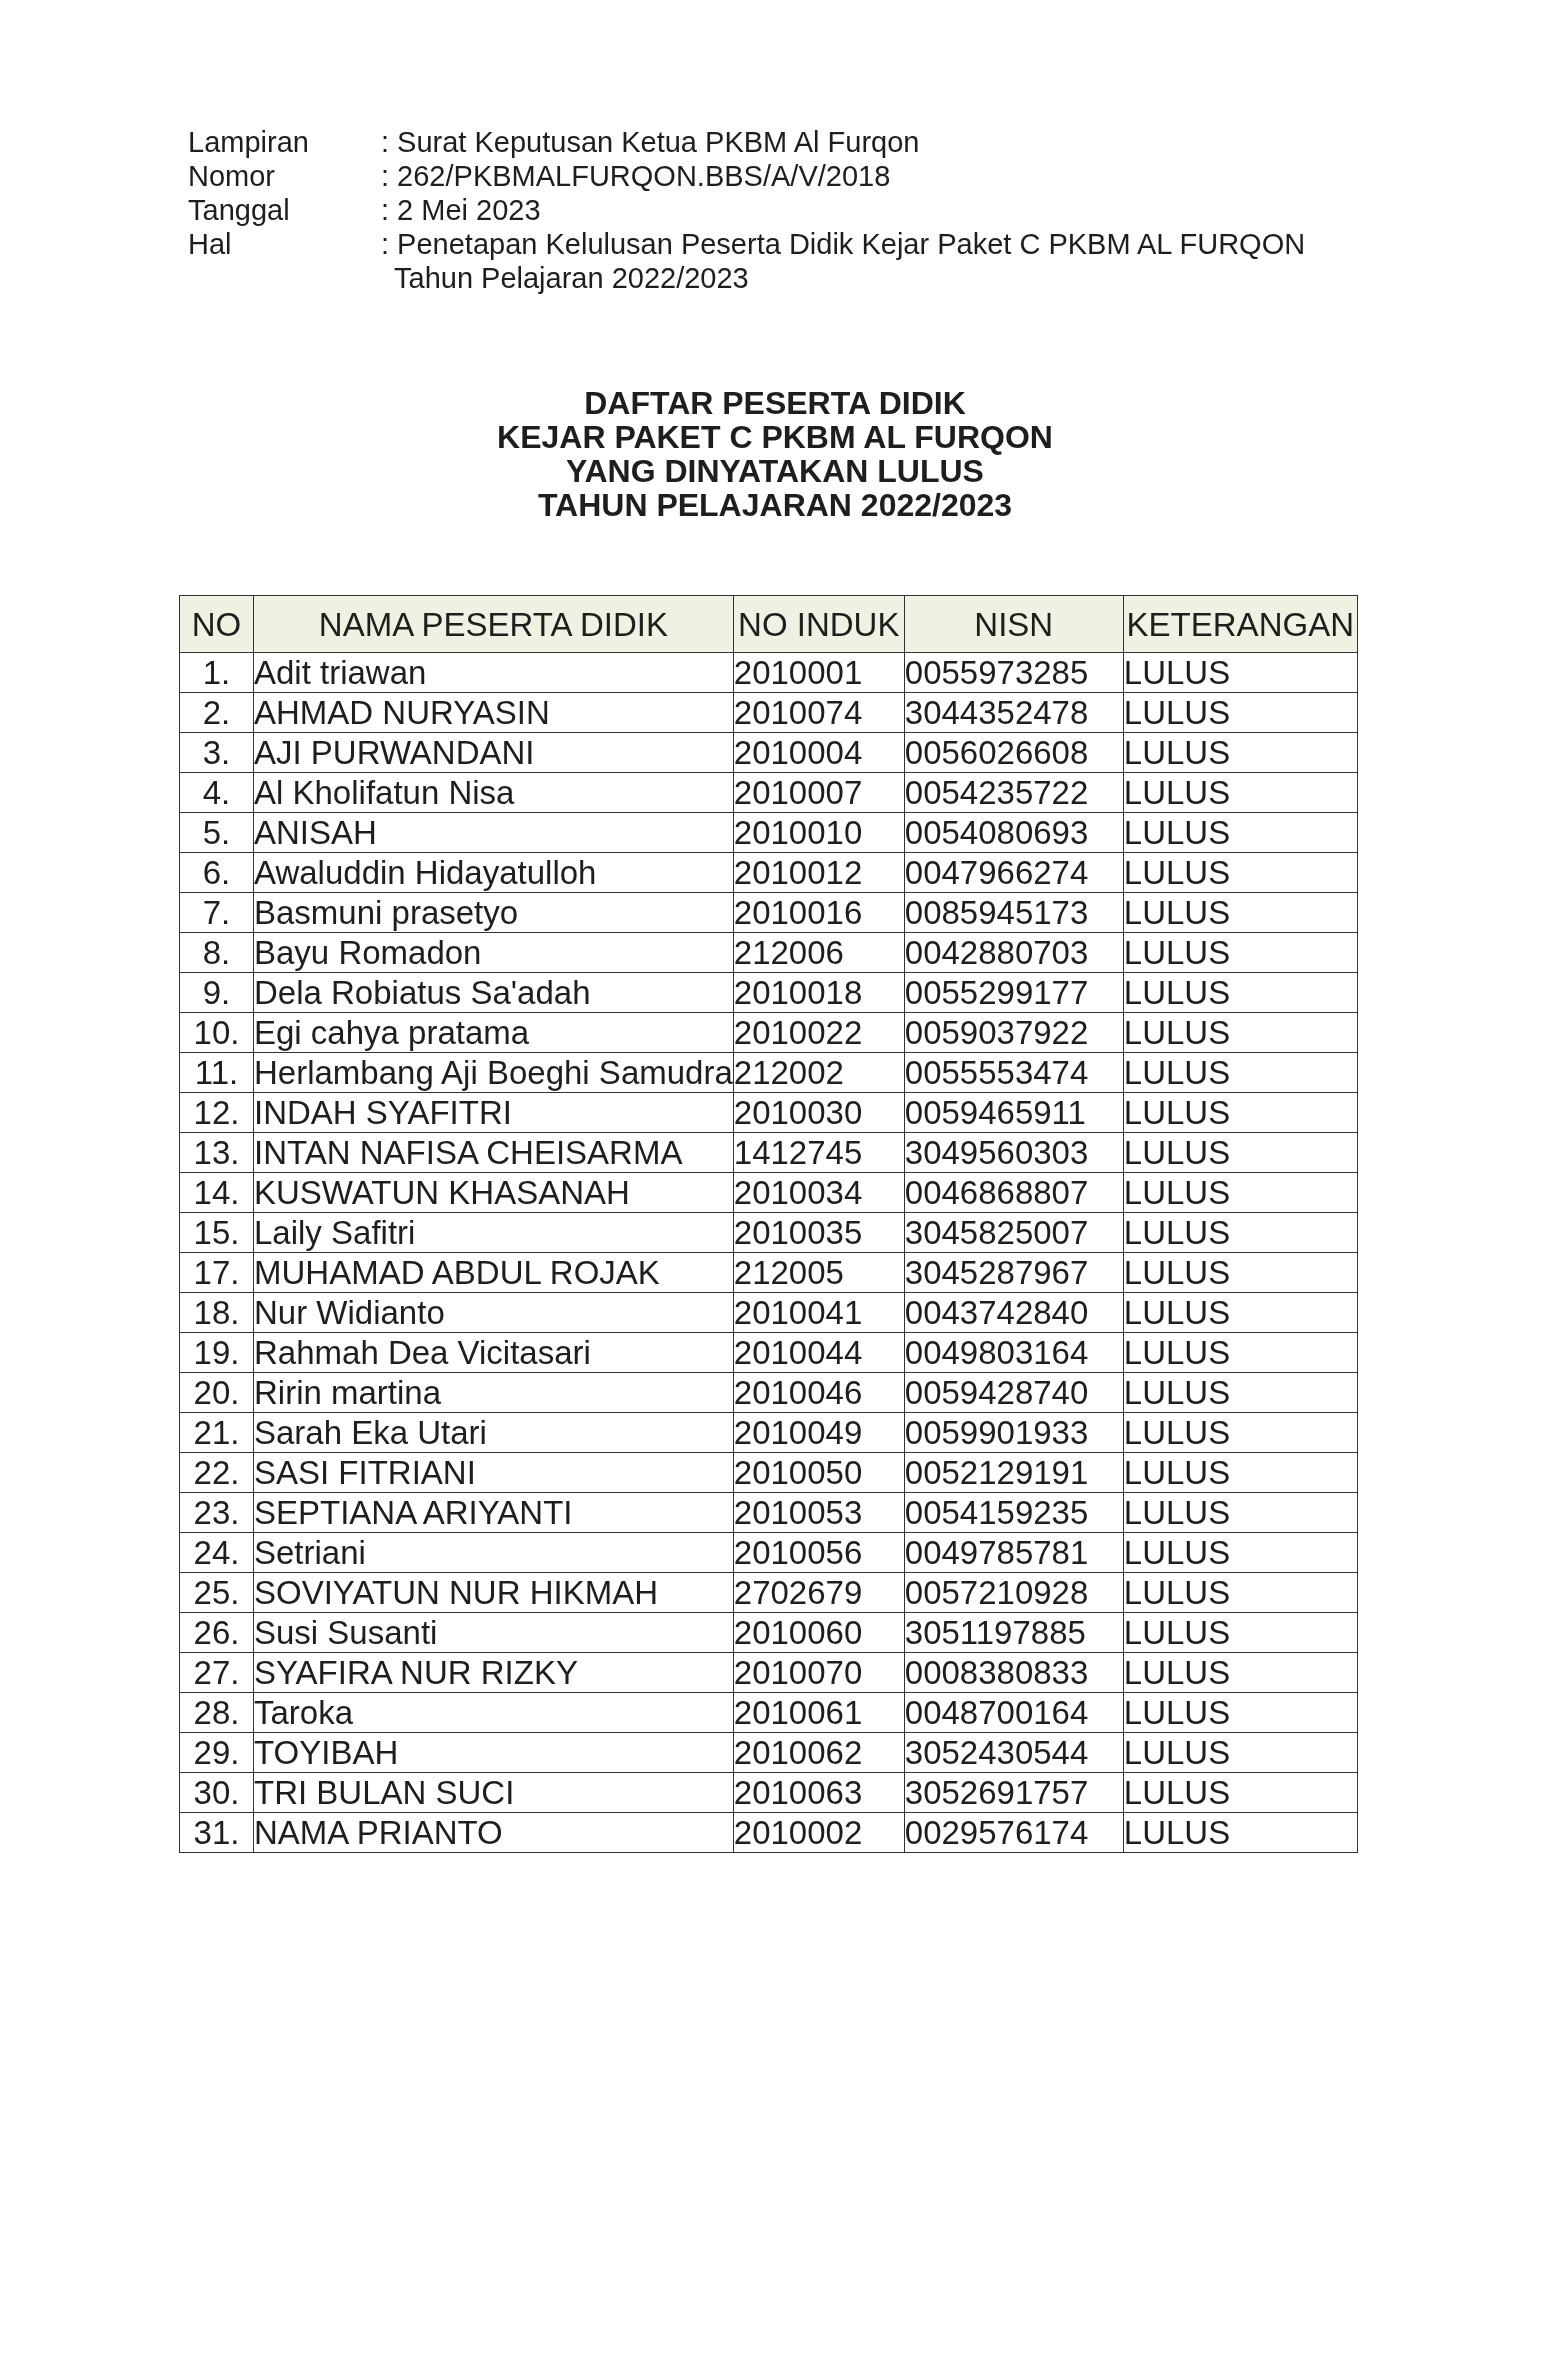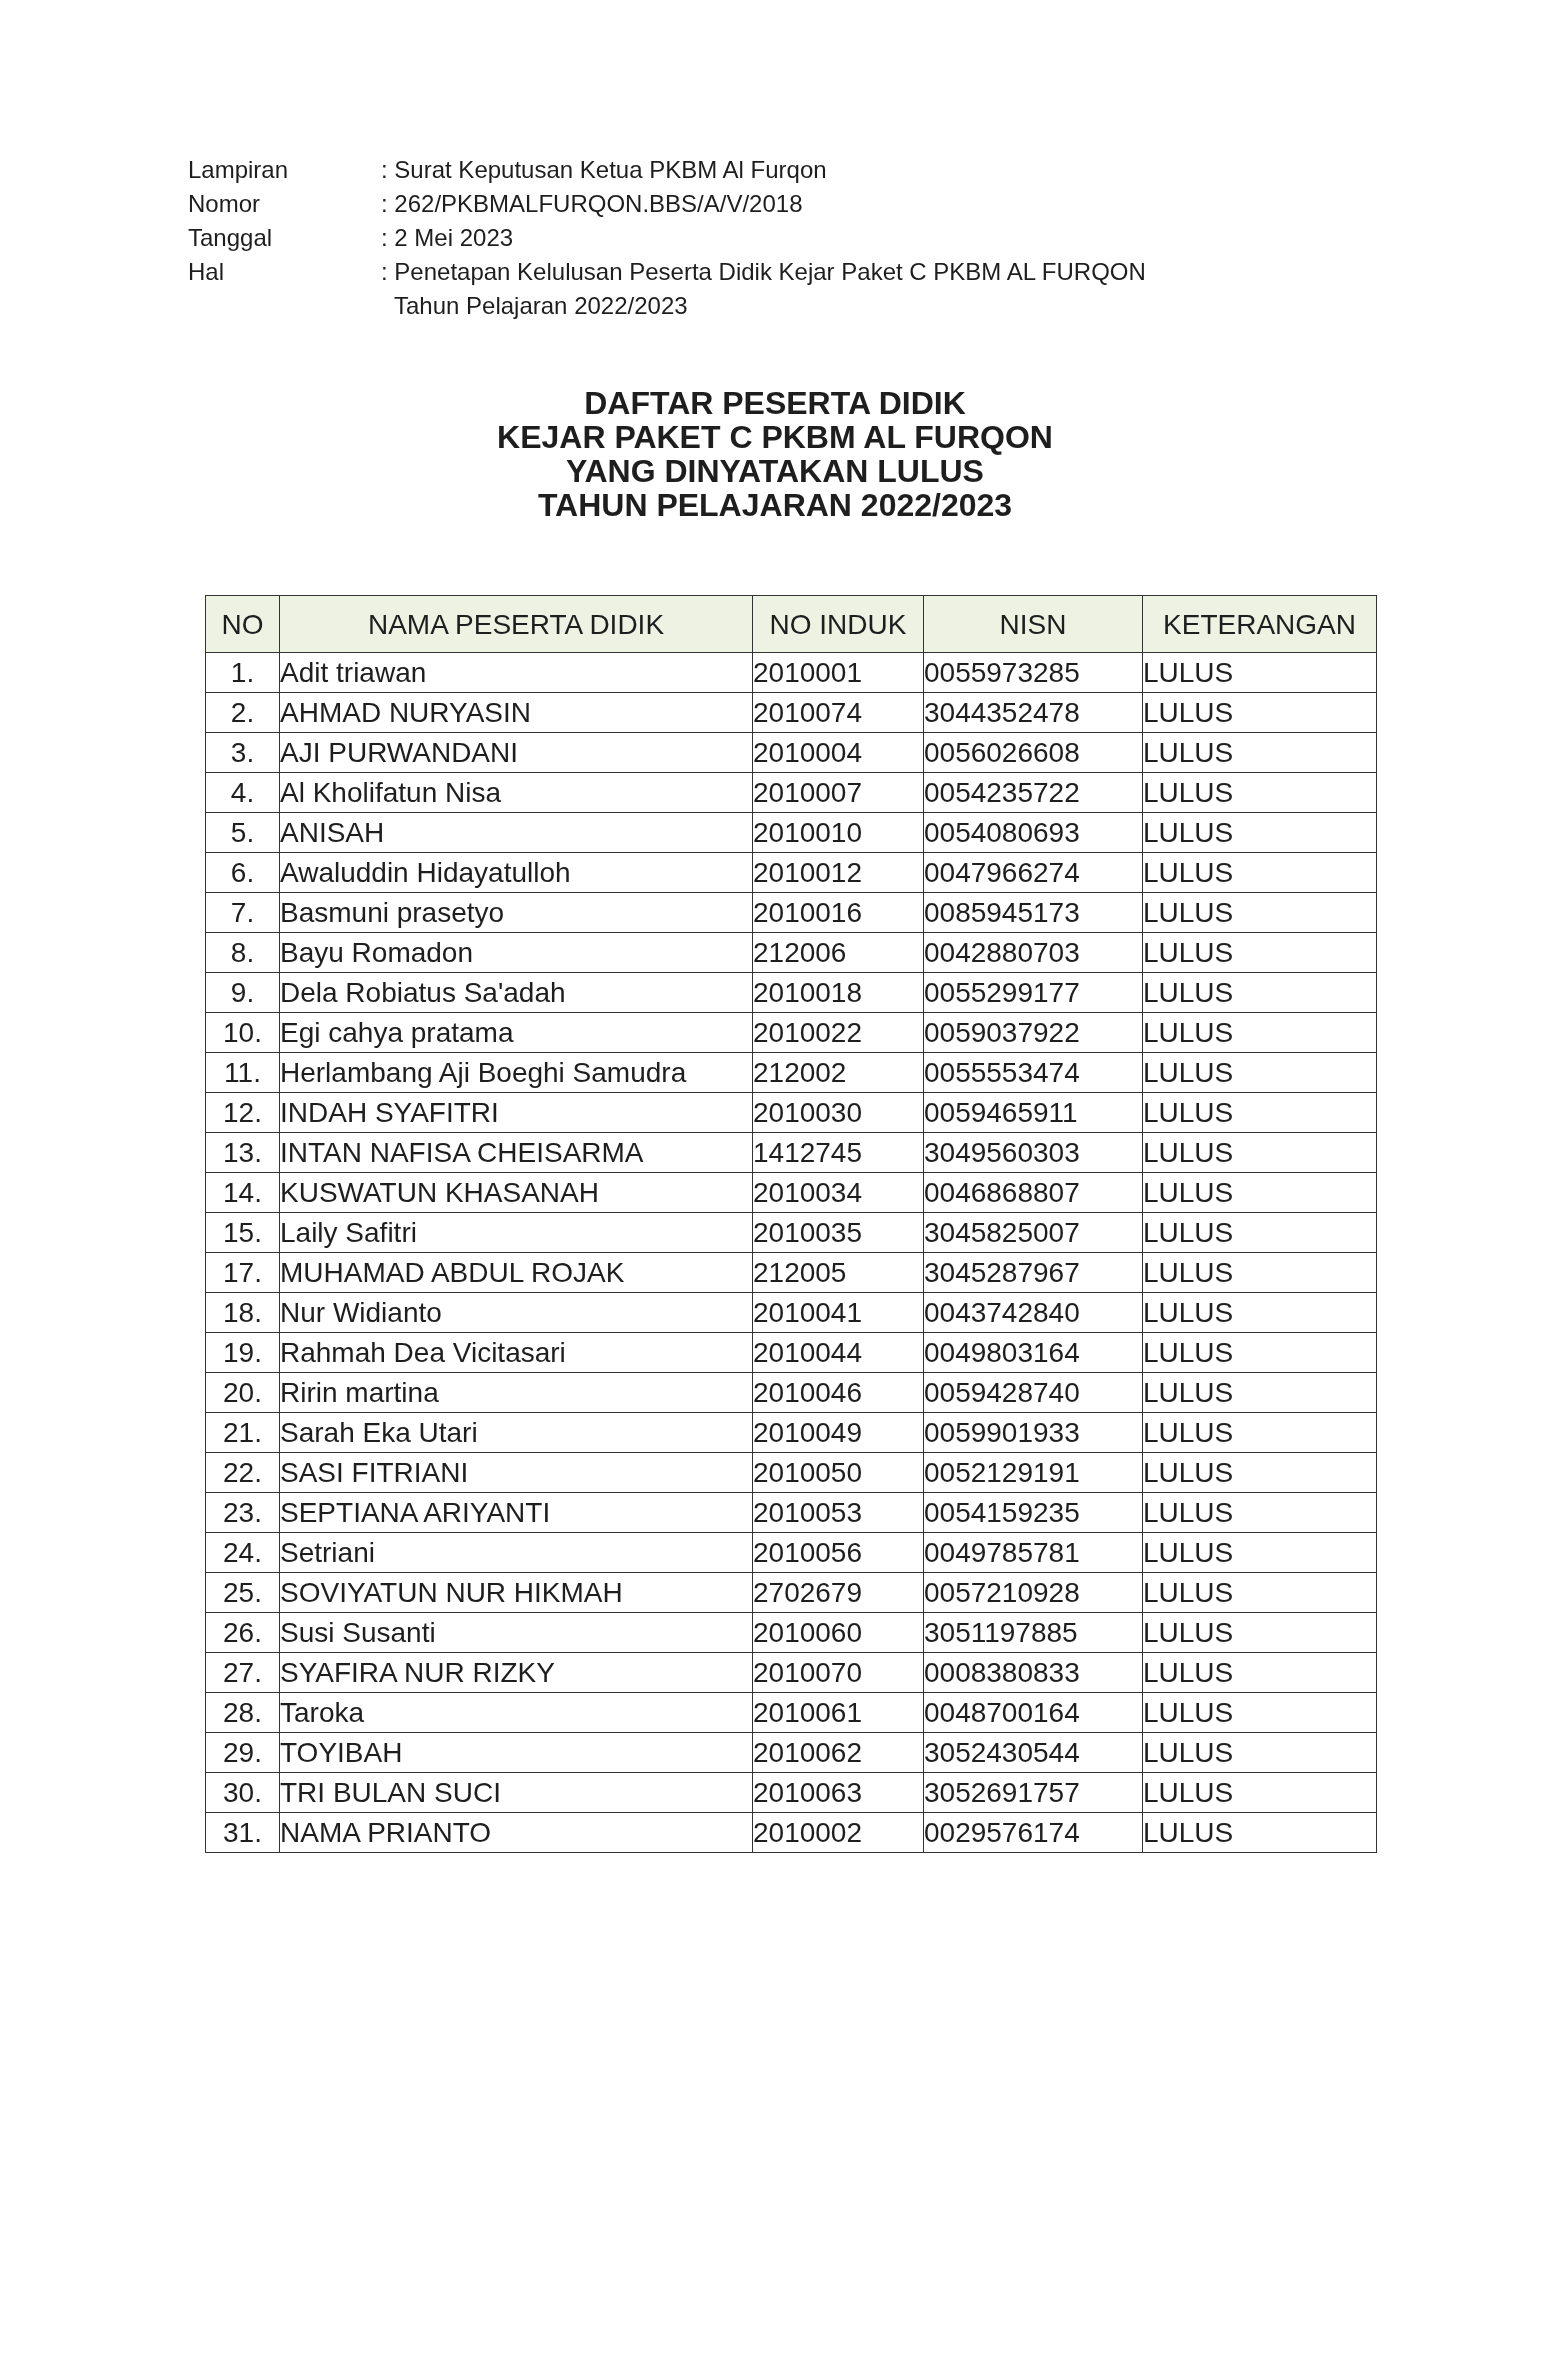--- a/index.html
+++ b/index.html
@@ -1,26 +1,26 @@
 <!DOCTYPE html>
 <html style="font-size:15px"><head>
 <meta charset="utf-8">
 <style>
   html, body { margin:0; padding:0; background:#ffffff; }
   body { width:1550px; height:2375px; position:relative; overflow:hidden;
          font-family:"Liberation Sans", sans-serif; color:#1e1e1e; }
-  .meta { position:absolute; left:188px; top:153px; font-size:24px; line-height:34px; }
+  .meta { position:absolute; left:188px; top:125px; font-size:29px; line-height:34px; }
   .meta-row { display:flex; }
   .meta-label { width:193px; }
   .meta-value { white-space:nowrap; }
   .meta-cont { padding-left:206px; }
   .title-block { position:absolute; left:0; width:1550px; top:386px; text-align:center;
                  font-weight:bold; font-size:32px; line-height:34px; }
-  table.list { position:absolute; left:205px; top:595px; border-collapse:collapse;
-               font-size:28px; table-layout:fixed; }
+  table.list { position:absolute; left:179px; top:595px; border-collapse:collapse;
+               font-size:33px; table-layout:fixed; }
   table.list th, table.list td { border:1.9px solid #333; padding:0; height:39px; line-height:39px;
                                  white-space:nowrap; overflow:hidden; }
   table.list thead th { height:56px; font-weight:normal; background:#eef2e2; text-align:center; }
   td.no { text-align:center; }
   td.nama, td.induk, td.nisn, td.ket { padding-left:11px; }
 </style>
 </head>
 <body>
 
 <div class="meta">

